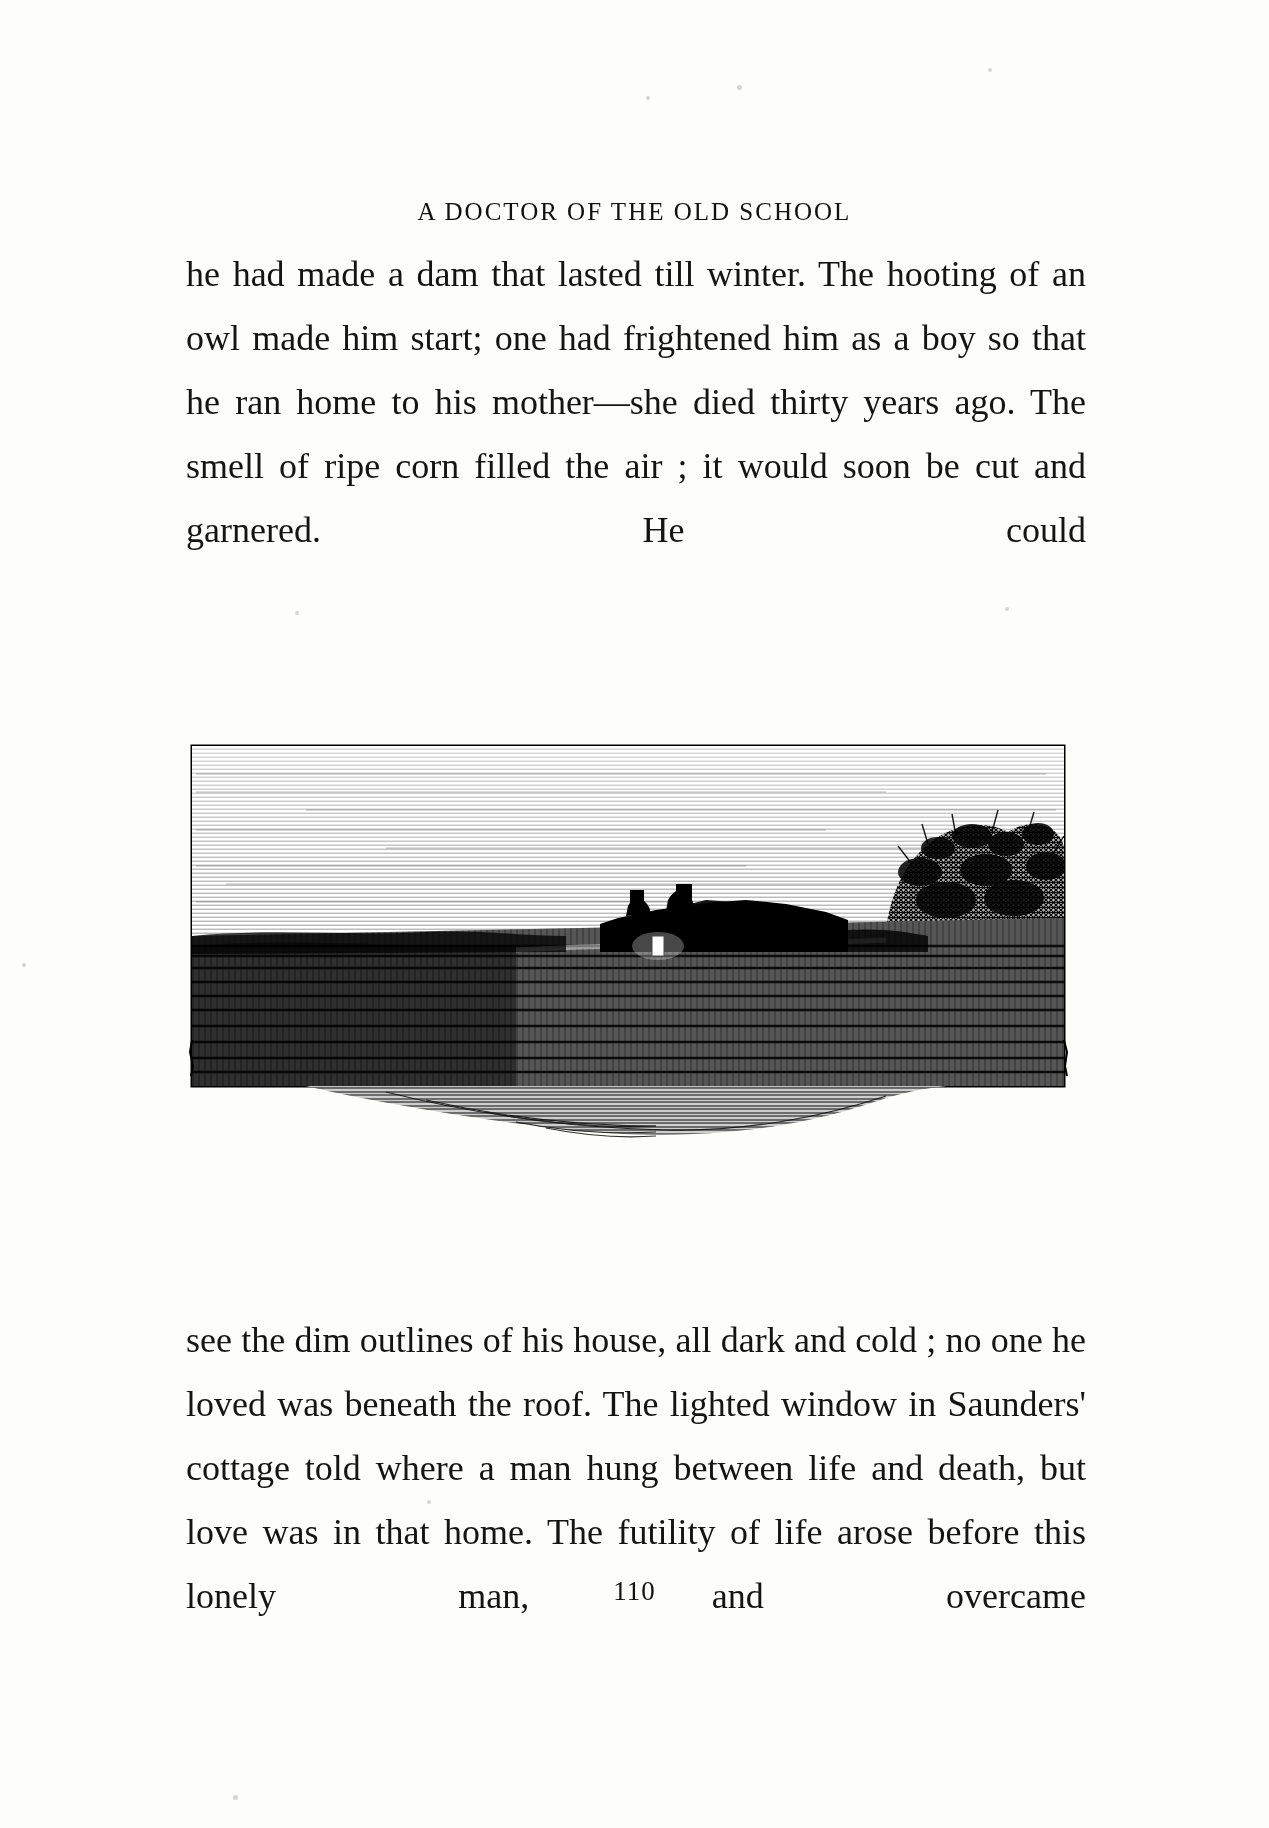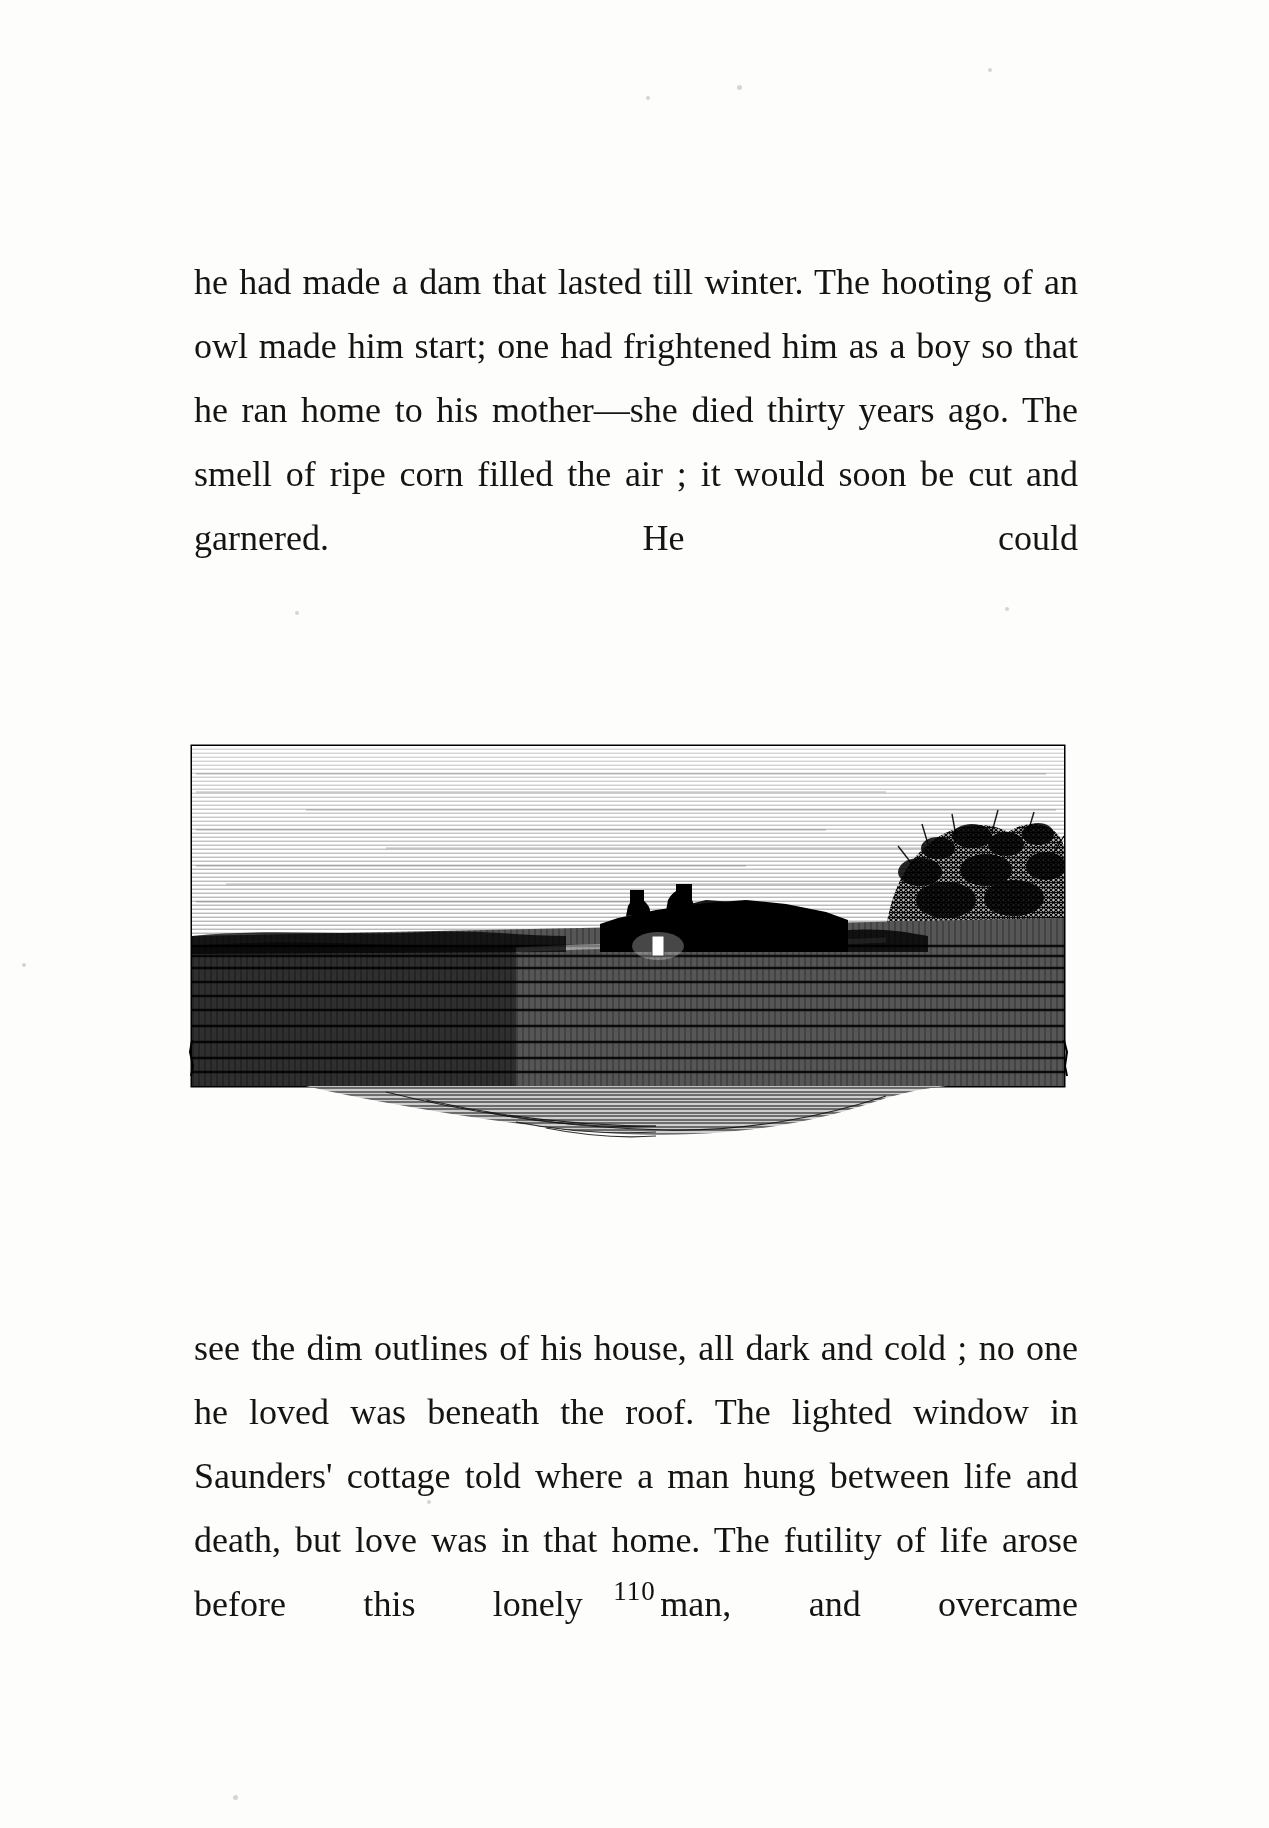--- a/index.html
+++ b/index.html
@@ -43,21 +43,21 @@
     position: absolute;
     left: 186px;
     width: 900px;
     font-size: 36px;
     line-height: 64px;
     text-align: justify;
     text-justify: inter-word;
     color: #141414;
   }
   .textblock p {
-    margin: 8px;
+    margin: 0;
     text-align: justify;
   }
   .textblock p:last-child {
     text-align: justify;
   }
   #para-top { top: 242px; }
   #para-bottom { top: 1308px; }
 
   
   .just-all > p::after {
@@ -101,20 +101,21 @@
   <div class="speck" style="left:737px;top:85px;width:5px;height:5px;"></div>
   <div class="speck" style="left:988px;top:68px;width:4px;height:4px;"></div>
   <div class="speck" style="left:646px;top:96px;width:4px;height:4px;"></div>
   <div class="speck" style="left:295px;top:611px;width:4px;height:4px;"></div>
   <div class="speck" style="left:1005px;top:607px;width:4px;height:4px;"></div>
   <div class="speck" style="left:22px;top:963px;width:4px;height:4px;"></div>
   <div class="speck" style="left:879px;top:966px;width:4px;height:4px;"></div>
   <div class="speck" style="left:427px;top:1500px;width:4px;height:4px;"></div>
   <div class="speck" style="left:233px;top:1795px;width:5px;height:5px;"></div>
 
+  <div class="running-head">A DOCTOR OF THE OLD SCHOOL</div>
 
   <div class="textblock just-all" id="para-top">
     <p>he had made a dam that lasted till winter. The hooting of an owl made him start; one had frightened him as a boy so that he ran home to his mother—she died thirty years ago.  The smell of ripe corn filled the air ; it would soon be cut and garnered.  He could</p>
   </div>
 
   <div class="illustration-wrap">
     <svg class="illustration" viewBox="0 0 884 412" preserveAspectRatio="none">
       <defs>
 
         <pattern id="skyHatch" width="4" height="4" patternUnits="userSpaceOnUse">

